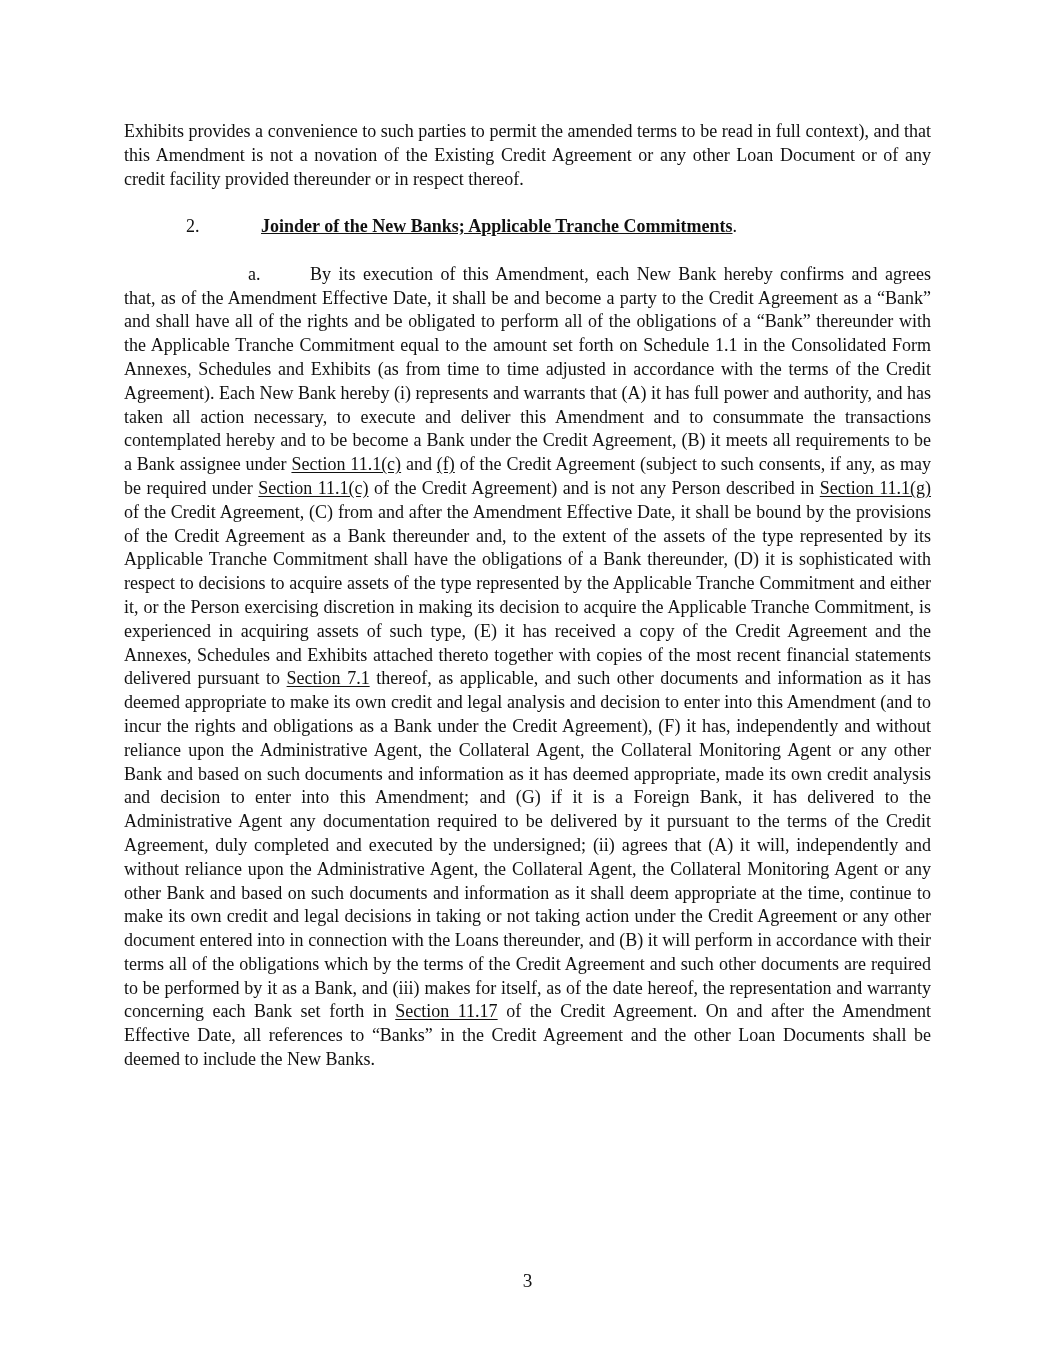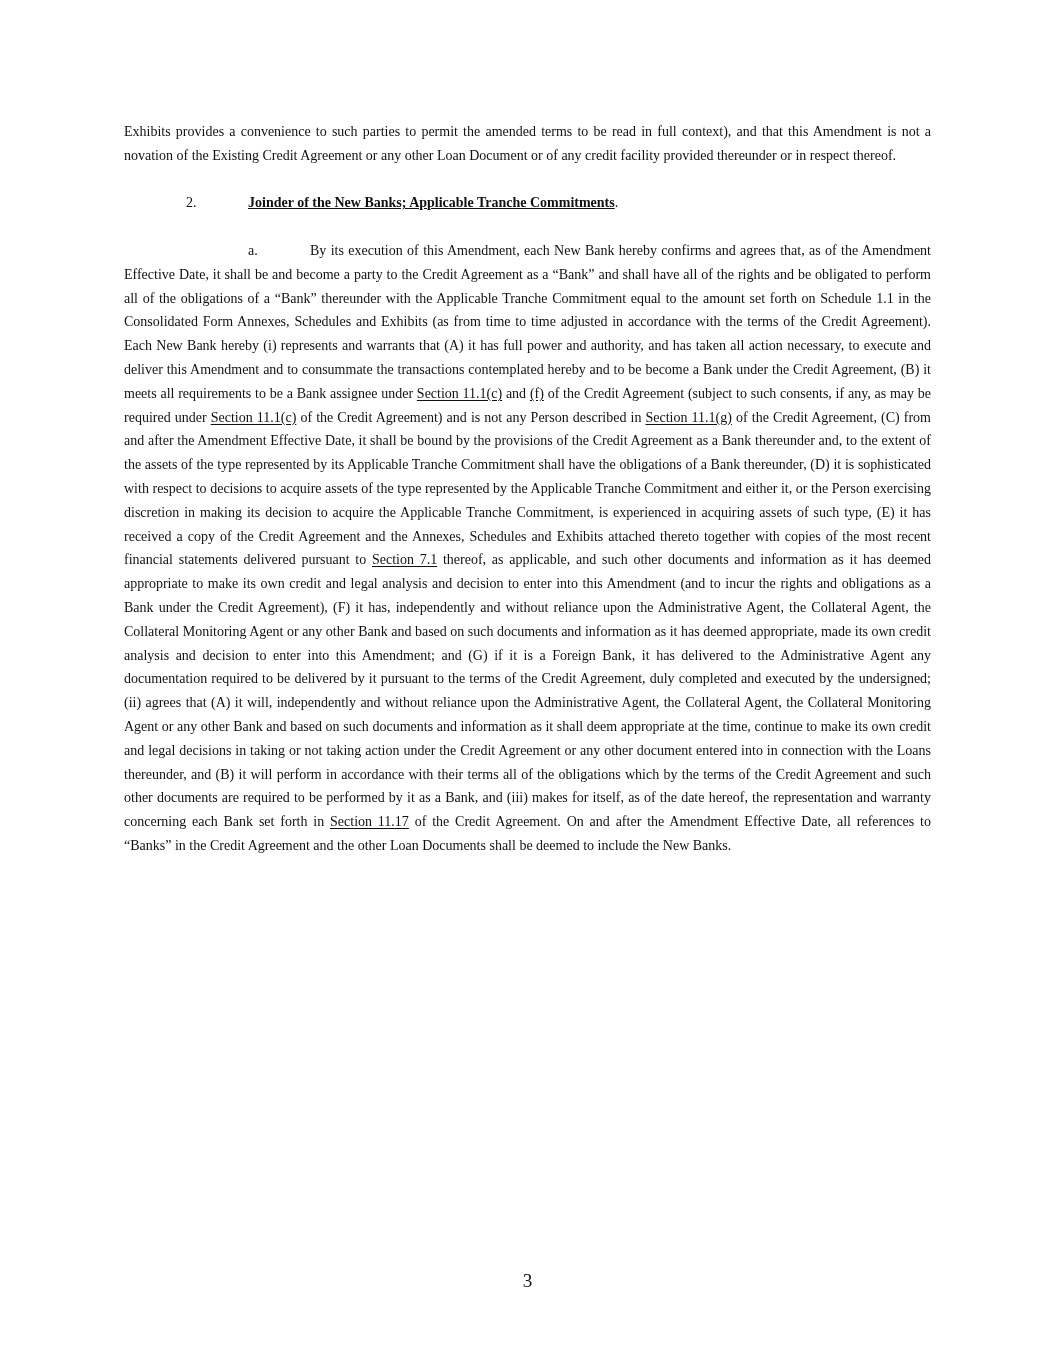--- a/index.html
+++ b/index.html
@@ -1,25 +1,25 @@
 <!DOCTYPE html>
 <html><head>
 <meta charset="utf-8">
 <style>
   html, body { margin: 0; padding: 0; background: #ffffff; }
   body { width: 1055px; height: 1365px; position: relative; overflow: hidden; }
   .page {
     position: absolute; left: 124px; top: 120px; width: 807px;
-    font-family: "Liberation Serif", serif; font-size: 14px; line-height: 23.8px; color: #111111;
+    font-family: "Liberation Serif", serif; font-size: 18px; line-height: 23.8px; color: #111111;
   }
   p { margin: 0; text-align: justify; }
   .gap { height: 23.8px; }
   .heading { padding-left: 62px; }
   .heading .num { display: inline-block; width: 62px; }
-  .heading .title { font-weight: bold; text-decoration: underline; }
+  .heading .title { font-weight: bold; text-decoration: underline; margin-left: 13px; }
   .sub-first { text-indent: 124px; }
   .sub-label { display: inline-block; width: 62px; text-indent: 0; }
   u { text-decoration: underline; text-underline-offset: 2px; }
   .page-number {
     position: absolute; left: 0; width: 1055px; top: 1270px; text-align: center;
     font-family: "Liberation Serif", serif; font-size: 19.2px; color: #111111;
   }
 </style>
 </head>
 <body>

